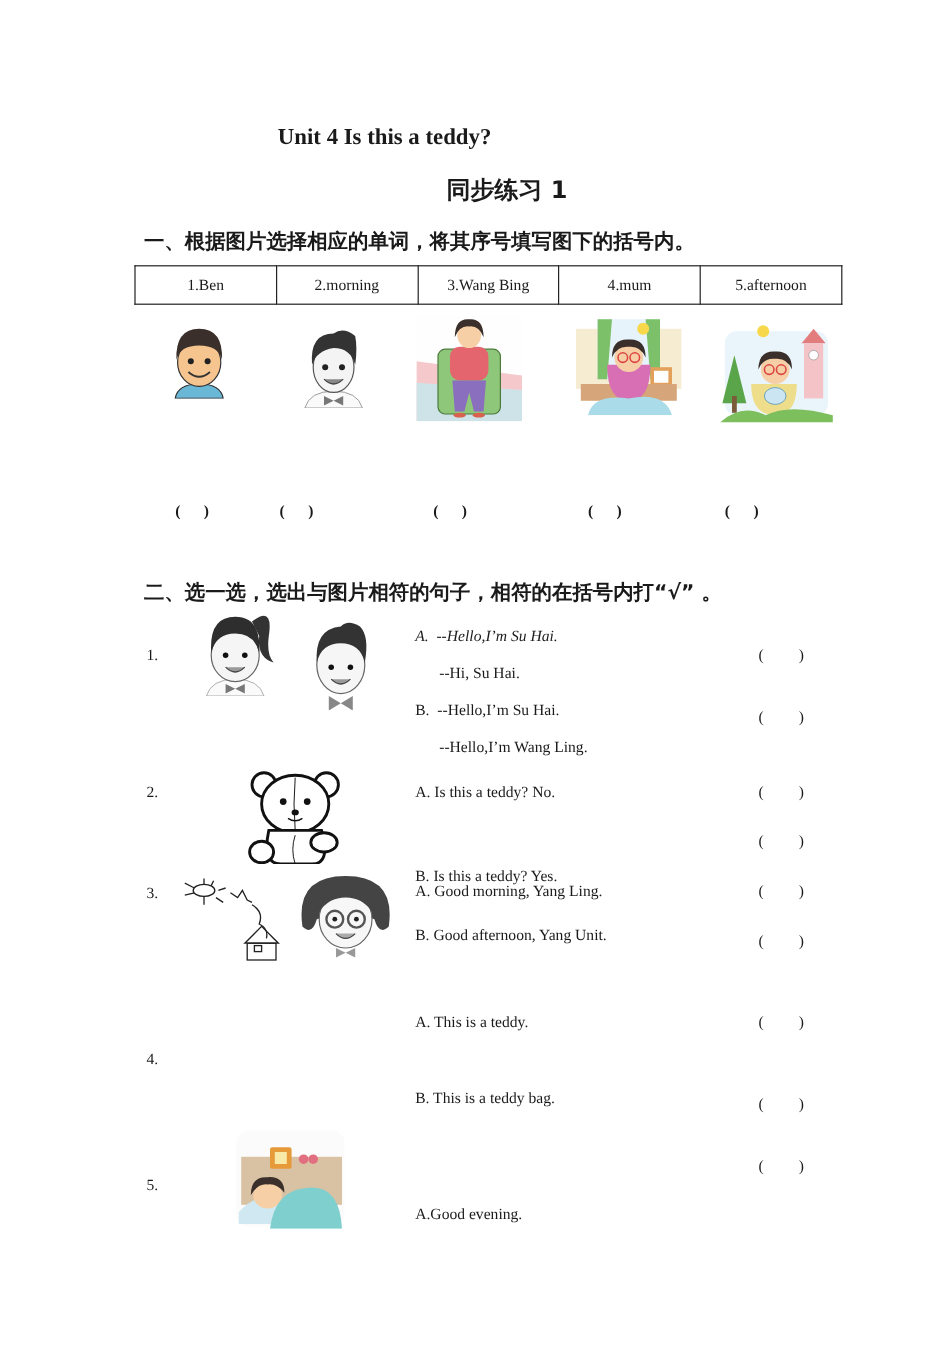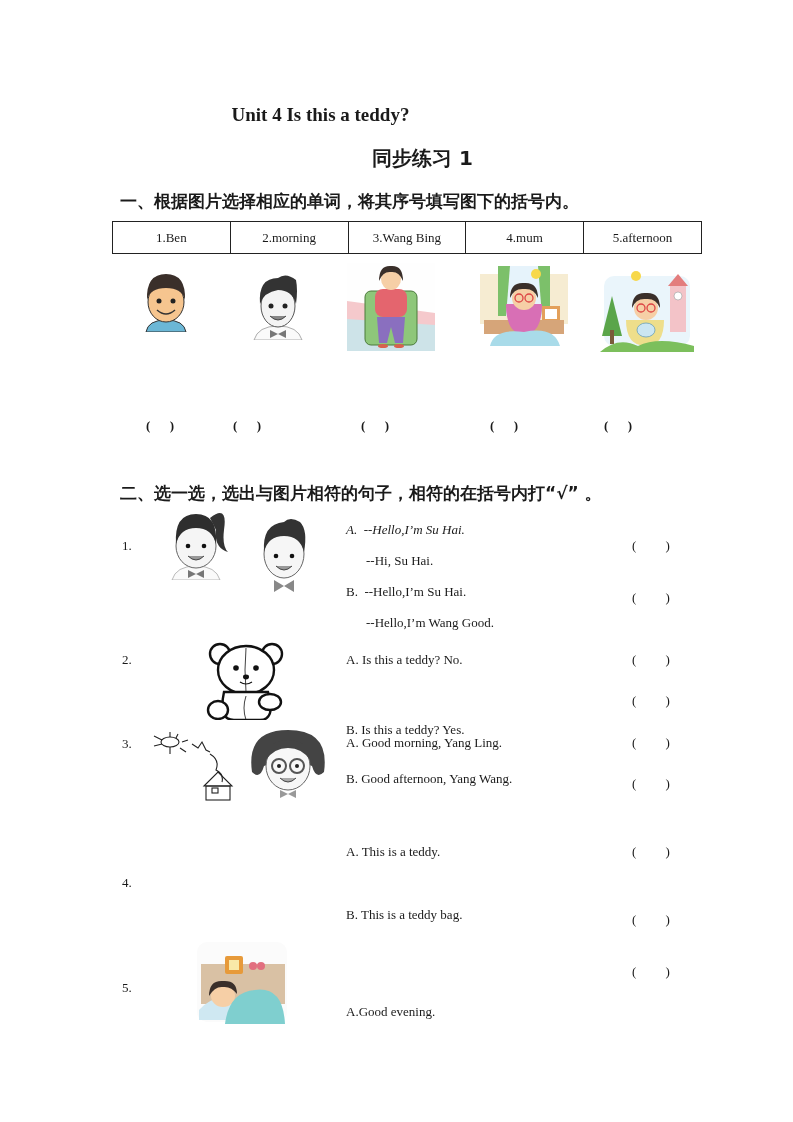--- a/index.html
+++ b/index.html
@@ -128,21 +128,21 @@
   <ellipse cx="26" cy="38" rx="20" ry="24" fill="#f6f6f6" stroke="#666" stroke-width="1"></ellipse>
   <path d="M6 36 Q4 8 26 6 Q32 0 42 6 Q50 14 46 36 Q42 20 26 20 Q10 20 6 36 Z" fill="#333"></path>
   <circle cx="18" cy="40" r="2.3" fill="#111"></circle>
     <circle cx="34" cy="40" r="2.3" fill="#111"></circle>
   <path d="M18 50 Q26 58 34 50" fill="#999" stroke="#444" stroke-width="1"></path>
 </svg>
 <div class="opt" style="left:346px; top:522px;font-style:italic;">A.  --Hello,I’m Su Hai.</div>
 <div class="opt" style="left:366px; top:553px;">--Hi, Su Hai.</div>
 <div class="paren" style="left:632px; top:538px;">(         )</div>
 <div class="opt" style="left:346px; top:584px;">B.  --Hello,I’m Su Hai.</div>
-<div class="opt" style="left:366px; top:615px;">--Hello,I’m Wang Good.</div>
+<div class="opt" style="left:366px; top:615px;">--Hello,I’m Wang Ling.</div>
 <div class="paren" style="left:632px; top:590px;">(         )</div>
 
 <div class="qnum" style="left:122px; top:652px;">2.</div>
 <svg class="pic" style="left:204px; top:640px;" width="84" height="80" viewBox="0 0 84 80">
   <g fill="#fff" stroke="#111" stroke-width="2.4">
     <circle cx="16" cy="14" r="10"></circle>
       <circle cx="68" cy="14" r="10"></circle>
     <ellipse cx="42" cy="30" rx="28" ry="24"></ellipse>
     <path d="M20 52 Q14 80 30 80 L56 80 Q72 80 64 52 Z"></path>
     <ellipse cx="14" cy="70" rx="10" ry="9"></ellipse>
@@ -178,21 +178,21 @@
   <ellipse cx="42" cy="40" rx="22" ry="24" fill="#f7f7f7" stroke="#666" stroke-width="1"></ellipse>
   <path d="M20 34 Q22 14 42 14 Q62 14 64 34 Q56 22 42 22 Q28 22 20 34 Z" fill="#444"></path>
   <circle cx="33" cy="40" r="7" fill="none" stroke="#555" stroke-width="2"></circle>
   <circle cx="51" cy="40" r="7" fill="none" stroke="#555" stroke-width="2"></circle>
   <circle cx="33" cy="40" r="2" fill="#222"></circle>
     <circle cx="51" cy="40" r="2" fill="#222"></circle>
   <path d="M34 52 Q42 60 50 52" fill="#aaa" stroke="#444" stroke-width="1"></path>
 </svg>
 <div class="opt" style="left:346px; top:735px;">A. Good morning, Yang Ling.</div>
 <div class="paren" style="left:632px; top:735px;">(         )</div>
-<div class="opt" style="left:346px; top:771px;">B. Good afternoon, Yang Wang.</div>
+<div class="opt" style="left:346px; top:771px;">B. Good afternoon, Yang Unit.</div>
 <div class="paren" style="left:632px; top:776px;">(         )</div>
 
 <div class="qnum" style="left:122px; top:875px;">4.</div>
 <div class="opt" style="left:346px; top:844px;">A. This is a teddy.</div>
 <div class="paren" style="left:632px; top:844px;">(         )</div>
 <div class="opt" style="left:346px; top:907px;">B. This is a teddy bag.</div>
 <div class="paren" style="left:632px; top:912px;">(         )</div>
 
 <div class="qnum" style="left:122px; top:980px;">5.</div>
 <svg class="pic" style="left:195px; top:940px;" width="94" height="84" viewBox="0 0 94 84">

